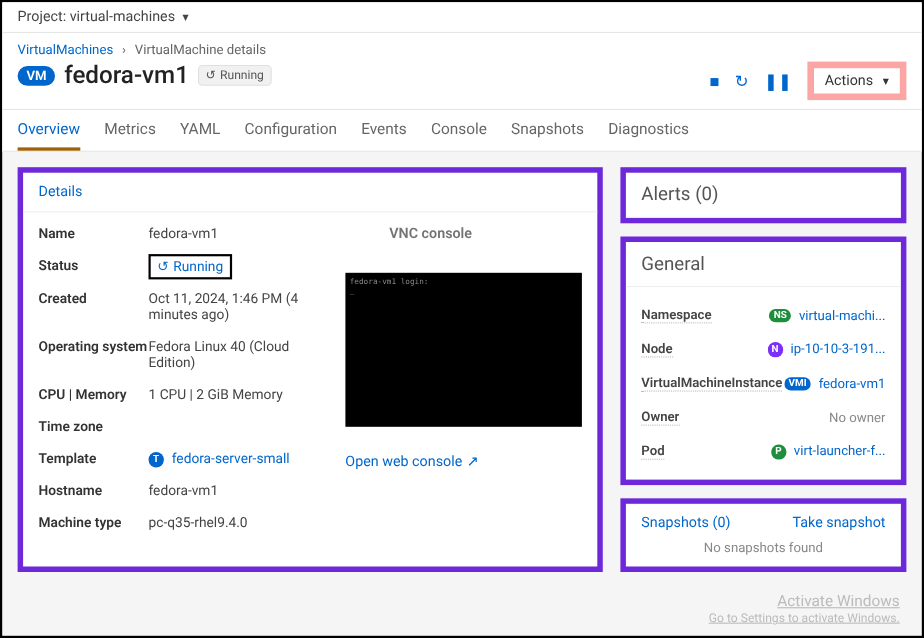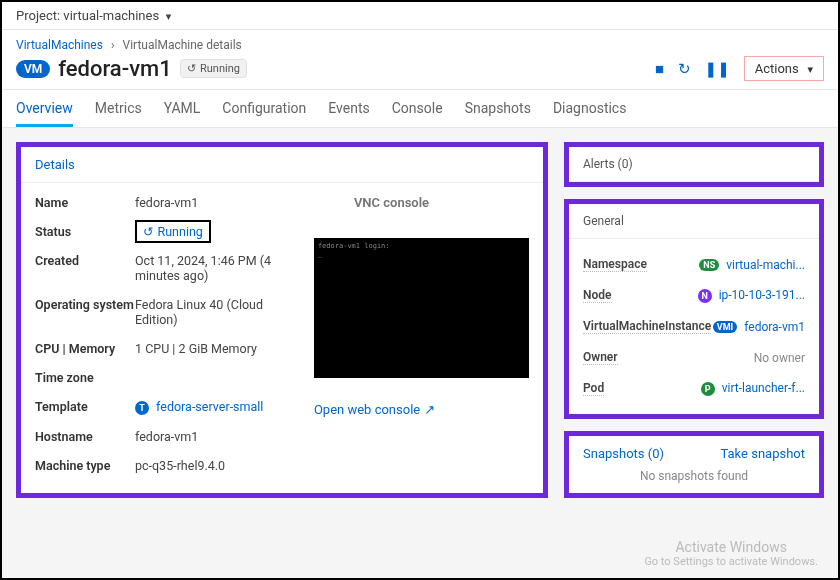--- a/index.html
+++ b/index.html
@@ -50,21 +50,21 @@
     font-size:11px;
     color:#555;
     background:#f1f1f1;
     border-radius:4px;
     padding:2px 6px;
     border:1px solid #e0e0e0;
   }
   .actions-right { display:flex; align-items:center; gap:14px; }
   .icon-btn { color:#0066cc; font-size:15px; cursor:pointer; }
   .actions-menu {
-    border:1px solid #fca5a5;
+    border:6px solid #fca5a5;
     padding:4px 10px;
     font-size:13px;
     color:#333;
     background:#fff;
     cursor:pointer;
   }
   .actions-menu::after { content:" \25BE"; font-size:11px; margin-left:6px; }
   .tabs {
     display:flex;
     gap:22px;
@@ -73,21 +73,21 @@
     border-bottom:1px solid #e5e5e5;
   }
   .tab {
     padding:10px 0 8px 0;
     font-size:14px;
     color:#666;
     cursor:pointer;
   }
   .tab.active {
     color:#0066cc;
-    border-bottom:3px solid #0ea5e9;
+    border-bottom:3px solid #a16207;
   }
   .content {
     display:flex;
     gap:16px;
     padding:14px;
   }
   .card {
     background:#fff;
     border:5px solid #6d28d9;
   }
@@ -147,32 +147,33 @@
   .gen-row {
     display:flex;
     justify-content:space-between;
     align-items:center;
     padding:8px 0;
     font-size:12px;
   }
   .gen-label { color:#444; border-bottom:1px dotted #bbb; font-weight:600;}
   .gen-val { color:#444; max-width:120px; overflow:hidden; text-overflow:ellipsis; white-space:nowrap; }
   .gen-val .link-blue { font-size:12px; }
-  .alerts-header, .gen-header { padding:10px 14px; font-size:12px; color:#555; border-bottom:1px solid #eee;}
+  .alerts-header, .gen-header { padding:10px 14px; font-size:17px; color:#555; border-bottom:1px solid #eee;}
   .card-body { padding:10px 14px; }
   .snap-row { display:flex; justify-content:space-between; align-items:center; }
   .no-snap { color:#888; font-size:12px; text-align:center; margin-top:8px;}
   .watermark {
     position:absolute;
     bottom:10px;
     right:20px;
     color:#bbb;
     font-size:14px;
-    text-align:center;
+    text-align:right;
     pointer-events:none;
+    text-decoration:underline;
   }
   .watermark .sub { font-size:11px; }
   .sync-icon::before { content:"\21BB"; display:inline-block; transform:scaleX(-1); }
 </style>
 </head>
 <body>
 
 <div class="topbar">
   <span class="proj-toggle">Project: virtual-machines</span>
 </div>

